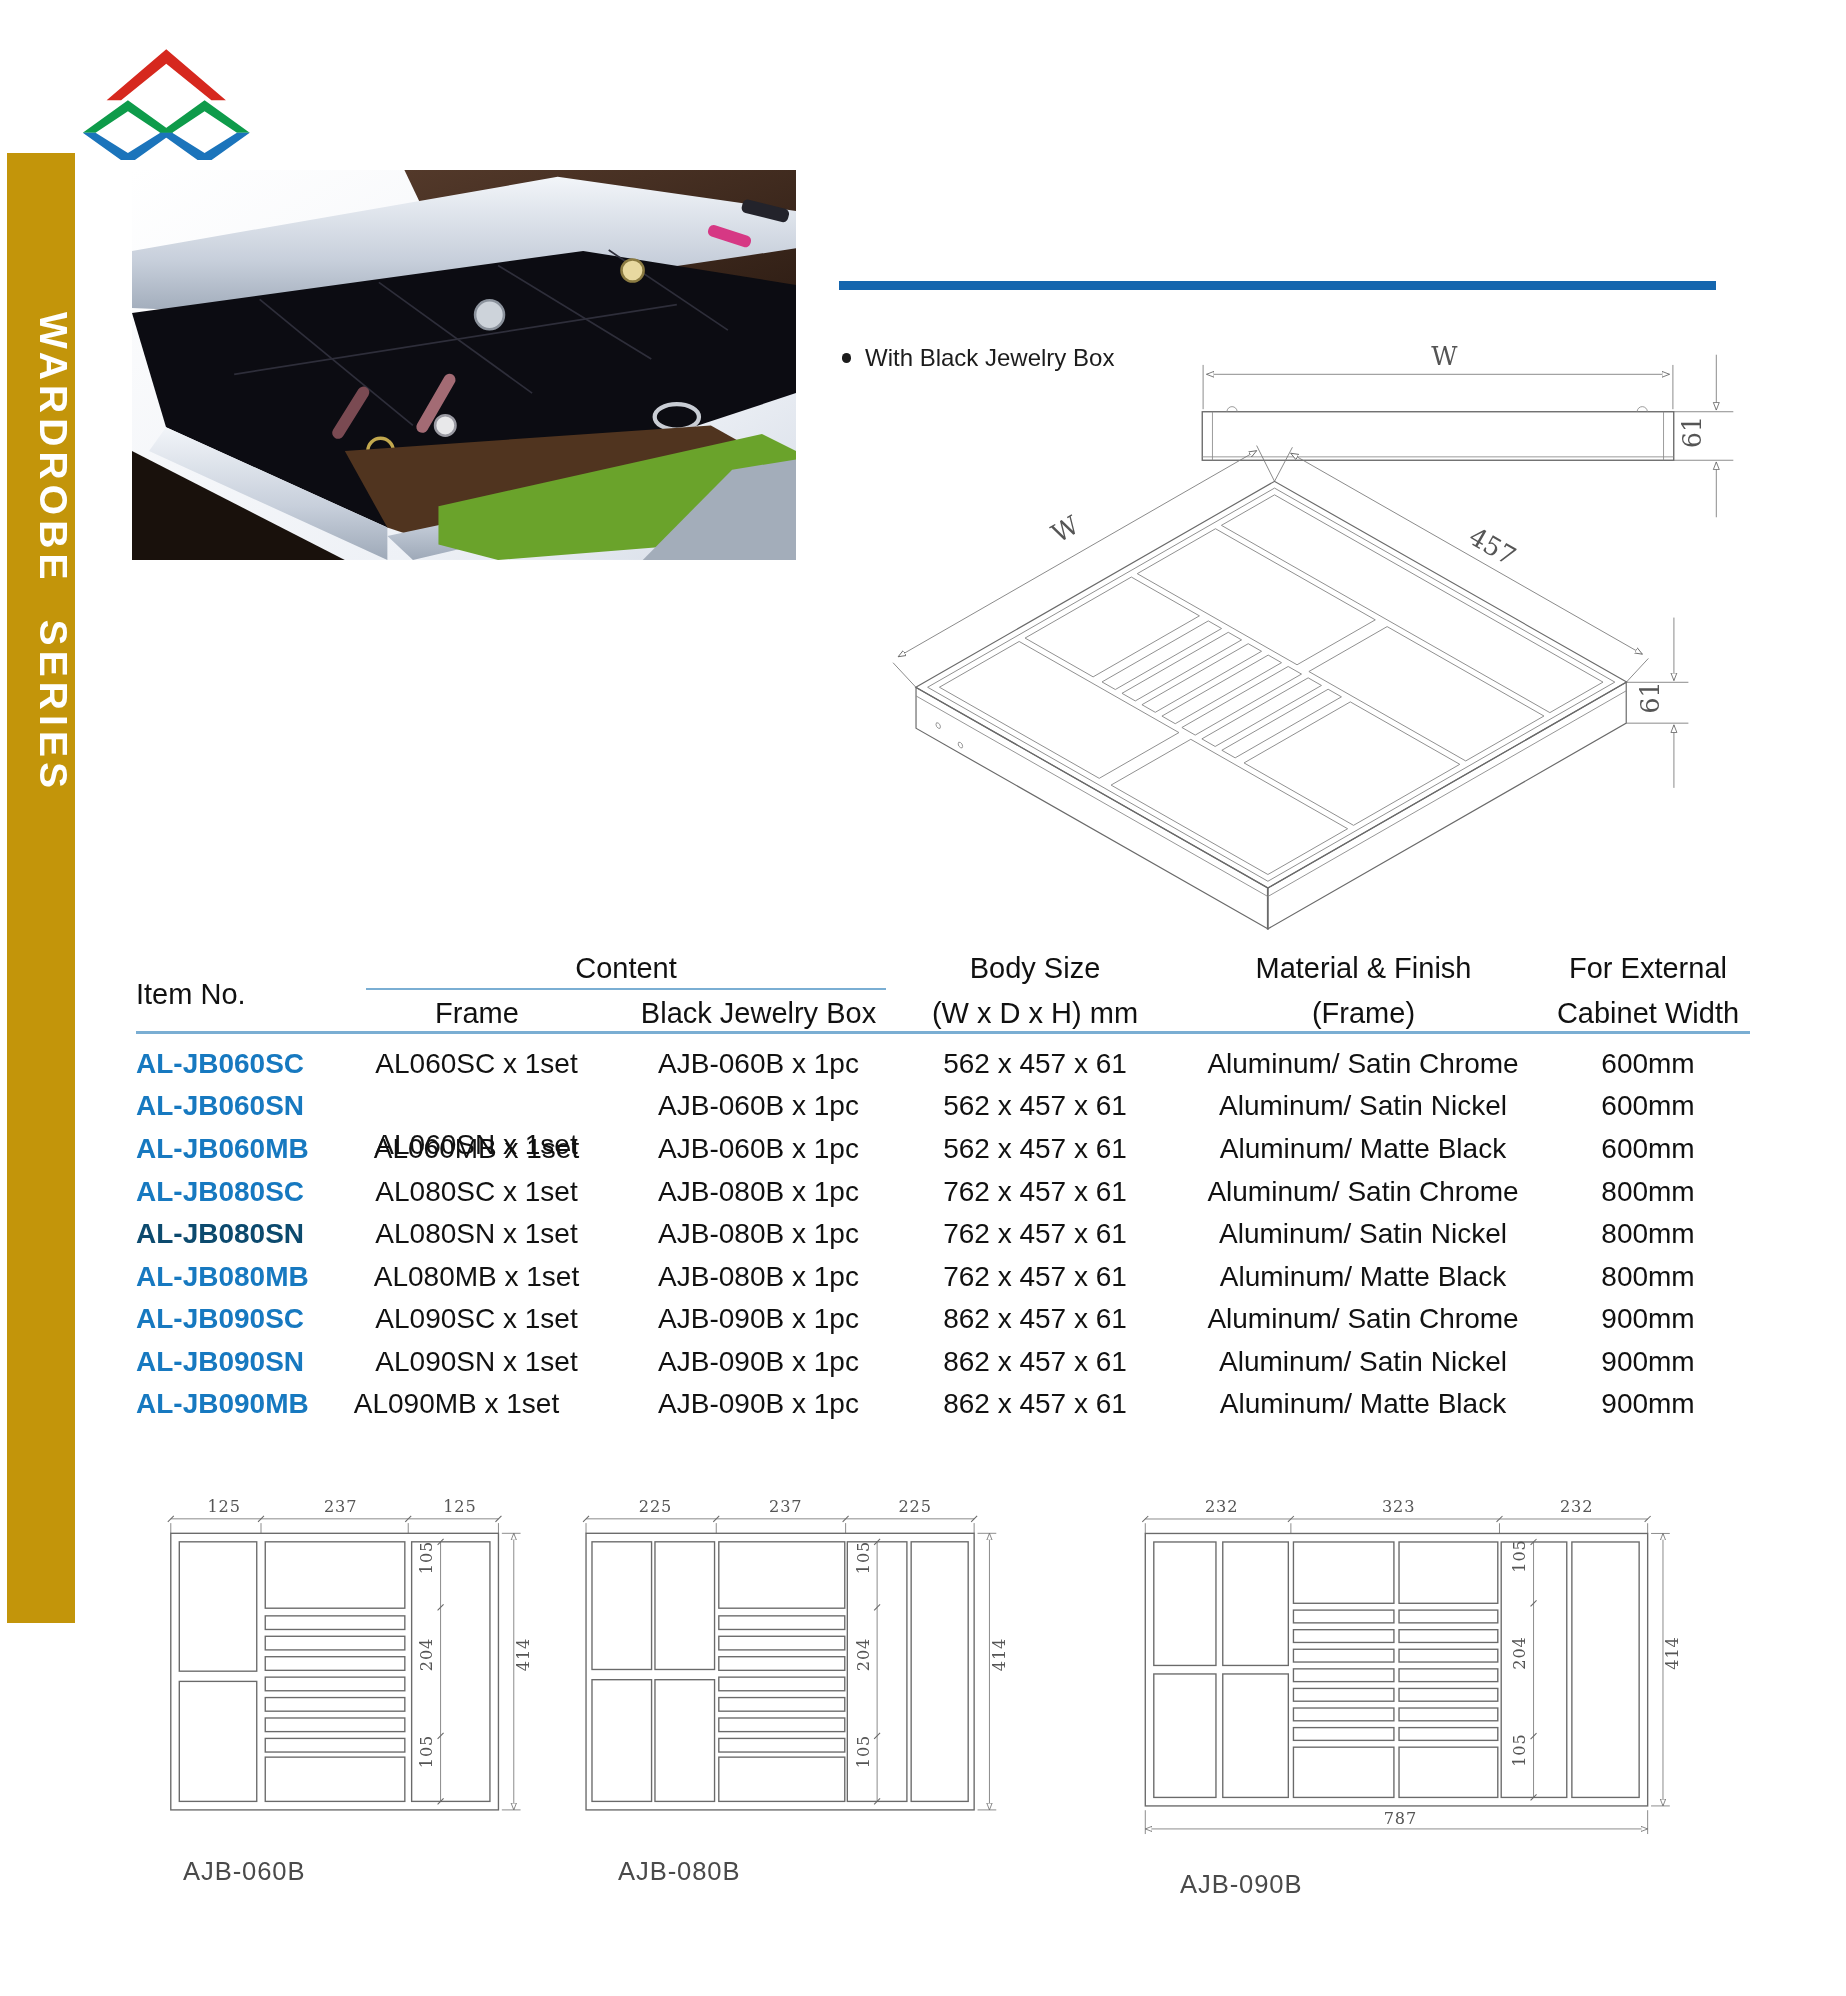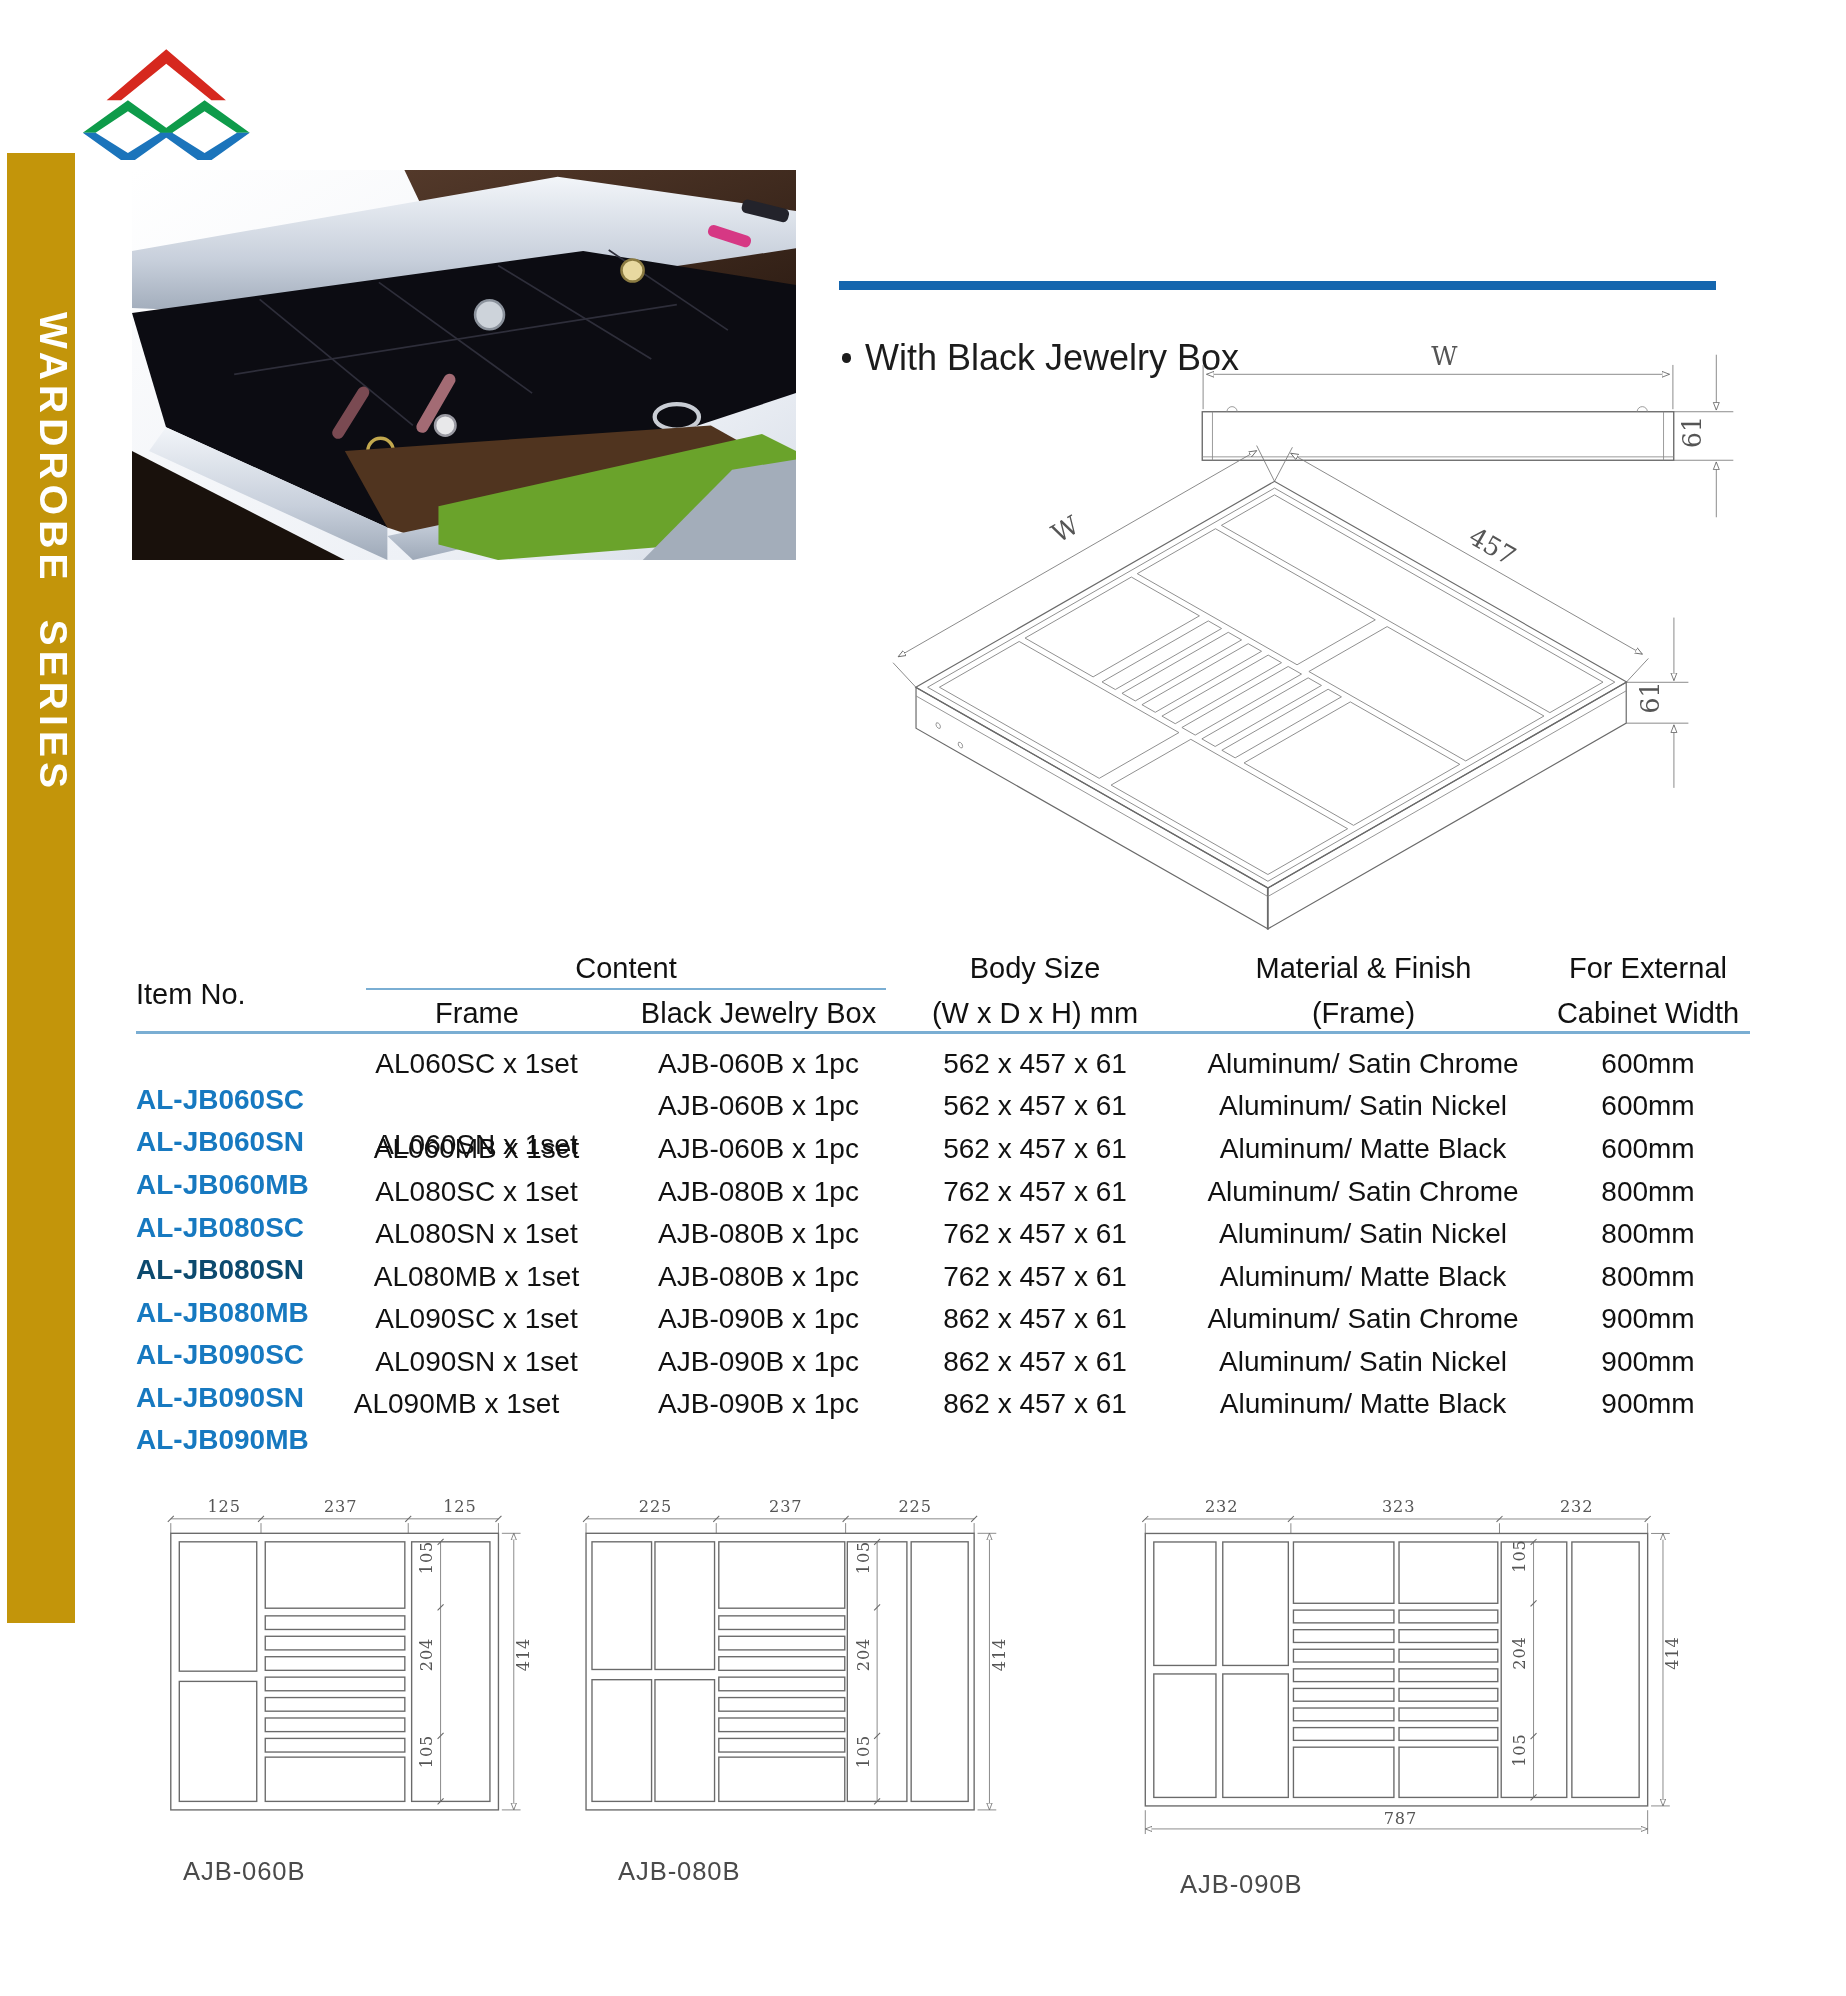--- a/index.html
+++ b/index.html
@@ -7,26 +7,26 @@
         font-family:"Liberation Sans",sans-serif;color:#111;}
   .abs{position:absolute;}
   
   #banner{left:6.8px;top:153px;width:68px;height:1470px;}
   #banner-label{left:6.8px;top:167px;width:68px;height:767px;
     writing-mode:vertical-rl;font-weight:700;font-size:39px;letter-spacing:5.1px;word-spacing:19px;
     color:#fff;text-align:left;padding-top:5.1px;box-sizing:border-box;display:flex;justify-content:center;}
   
   #title{left:839px;top:175px;font-size:55px;font-weight:700;letter-spacing:0px;color:#151515;}
   #title-underline{left:839px;top:281px;width:877px;height:8.5px;}
-  .bullet-row{left:842px;width:767px;height:48px;font-size:36px;color:#1c1c1c;display:flex;align-items:center;}
+  .bullet-row{left:842px;width:767px;height:48px;font-size:24px;color:#1c1c1c;display:flex;align-items:center;}
   .bullet-dot{width:9.4px;height:9.4px;border-radius:50%;background:#1c1c1c;margin-right:13.6px;flex:0 0 auto;}
   
   .th{font-size:29px;color:#111;text-align:center;}
   .td{font-size:28px;color:#111;text-align:center;height:43px;line-height:43px;white-space:nowrap;}
-  .td.item{text-align:left;font-weight:700;margin-top:36px;}
+  .td.item{text-align:left;font-weight:700;}
   .hline{height:2.6px;}
   .plan-label{font-size:25.6px;color:#4a4a4a;letter-spacing:0.9px;}
   svg text.dimtext{font-family:"DejaVu Serif",serif;fill:#555;font-size:19px;letter-spacing:1px;}
   svg text.dimbig{font-family:"DejaVu Serif",serif;fill:#555;font-size:30px;}
   svg .ln{stroke:#6a6a6a;stroke-width:1.6;fill:none;}
   svg .lnthin{stroke:#8a8a8a;stroke-width:1;fill:none;}
   svg .dim{stroke:#777;stroke-width:1;fill:none;}
 </style>
 </head>
 <body>

